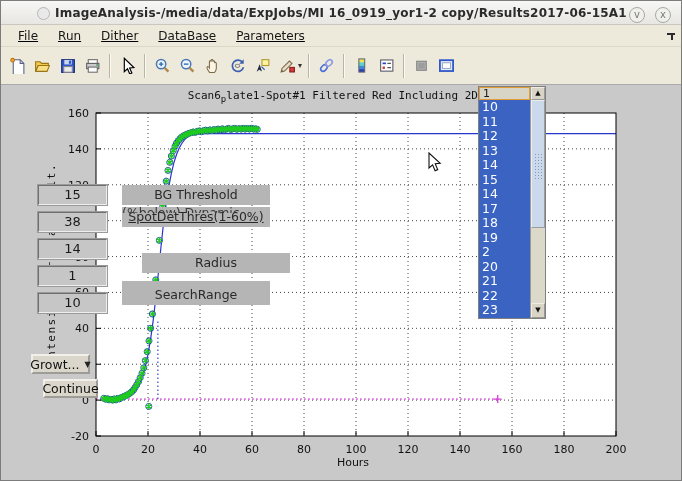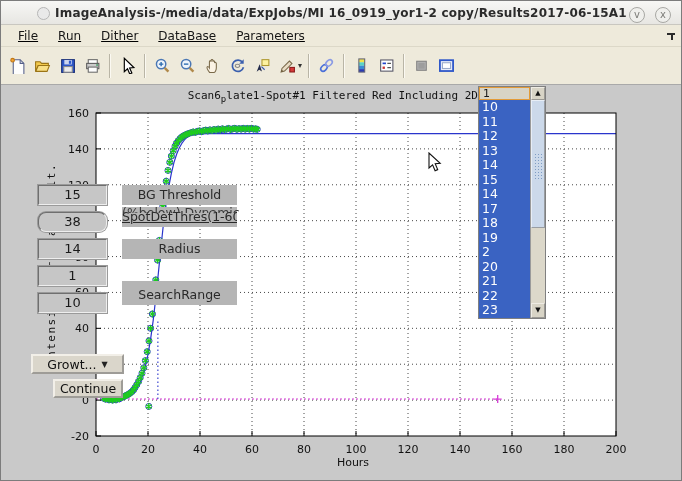--- a/index.html
+++ b/index.html
@@ -75,21 +75,21 @@
   
   .edit-box {
     position:absolute; left:37px; width:69px; height:20px;
     background:#c6c6c6; border:1px solid #8a8a8a;
     border-top-color:#6f6f6f; border-left-color:#6f6f6f;
     border-bottom-color:#eeeeee; border-right-color:#eeeeee;
     box-shadow:0 0 0 1px #9a9a9a;
     font-size:13px; color:#1a1a1a; text-align:center; line-height:18px;
   }
   .label-bar {
-    position:absolute; left:121px; width:115px; height:20px;
+    position:absolute; left:121px; width:148px; height:20px;
     background:#b5b5b5; font-size:12.5px; color:#2a2a2a; text-align:center;
     line-height:20px; white-space:nowrap; overflow:hidden;
   }
   .label-sub {
     position:absolute; left:121px; width:142px; height:7px; overflow:hidden;
     font-size:12.5px; color:#3a3a3a; text-align:left; line-height:13px;
     background:transparent;
   }
   .push-btn {
     position:absolute; background:#dad6cb;
@@ -532,36 +532,36 @@
 
     <div class="plot-title">
       <span>Scan6</span><sub>p</sub><span>late1-Spot#1 Filtered Red Including 2Deriv Bl</span>
     </div>
 
     <div class="ylabel">Intensity Norm. and filt.</div>
 
     <div id="controls">
         <div class="edit-box" style="top: 100px;">15</div>
         <div class="label-bar" style="top: 100px;">BG Threshold</div>
-        <div class="edit-box" style="top: 127px; border-radius: 8px;">38</div>
+        <div class="edit-box" style="top: 127px;">38</div>
         <div class="label-bar" style="top: 122px; text-decoration: underline;">SpotDetThres(1-60%)</div>
         <div class="edit-box" style="top: 154px;">14</div>
-        <div class="label-bar" style="top: 154px;">Radius</div>
+        <div class="label-bar" style="top: 168px; margin-left: 20px;">Radius</div>
         <div class="edit-box" style="top: 181px;">1</div>
         <div class="label-bar" style="top: 196px;">Dither</div>
         <div class="edit-box" style="top: 208px;">10</div>
         <div class="label-bar" style="top: 200px;">SearchRange</div>
       </div>
     <div class="label-sub" style="top:121px;">(%below) Dynamic</div>
 
-    <div class="push-btn" style="left:30px; top:269px; width:93px; height:20px;">
+    <div class="push-btn" style="left:30px; top:269px; width:59px; height:20px;">
       <span>Growt...</span>
       <span class="dd-arrow">▼</span>
     </div>
-    <div class="push-btn" style="left:52px; top:294px; width:70px; height:19px;">
+    <div class="push-btn" style="left:42px; top:294px; width:55px; height:19px;">
       <span>Continue</span>
     </div>
 
     <div class="listbox">
       <div class="list-col" id="listcol">
         <div class="list-head">1</div>
       <div class="list-item">10</div>
           <div class="list-item">11</div>
           <div class="list-item">12</div>
           <div class="list-item">13</div>

